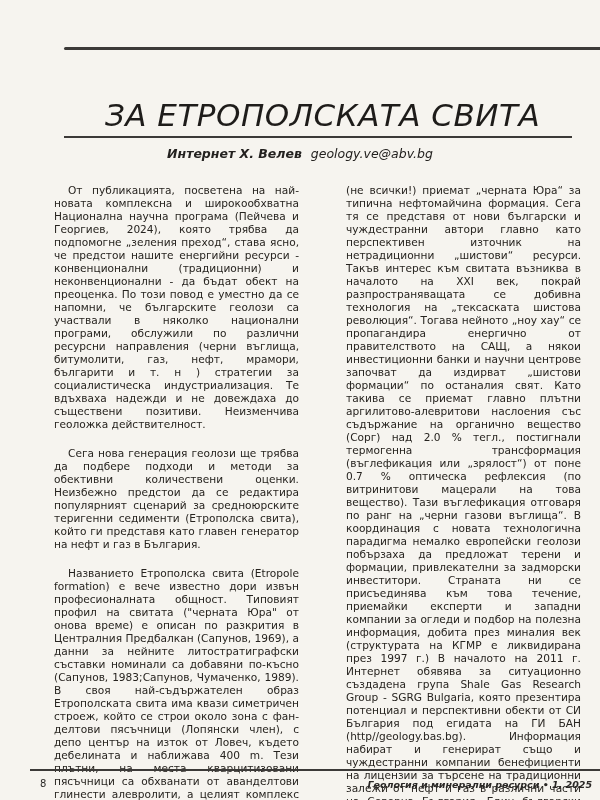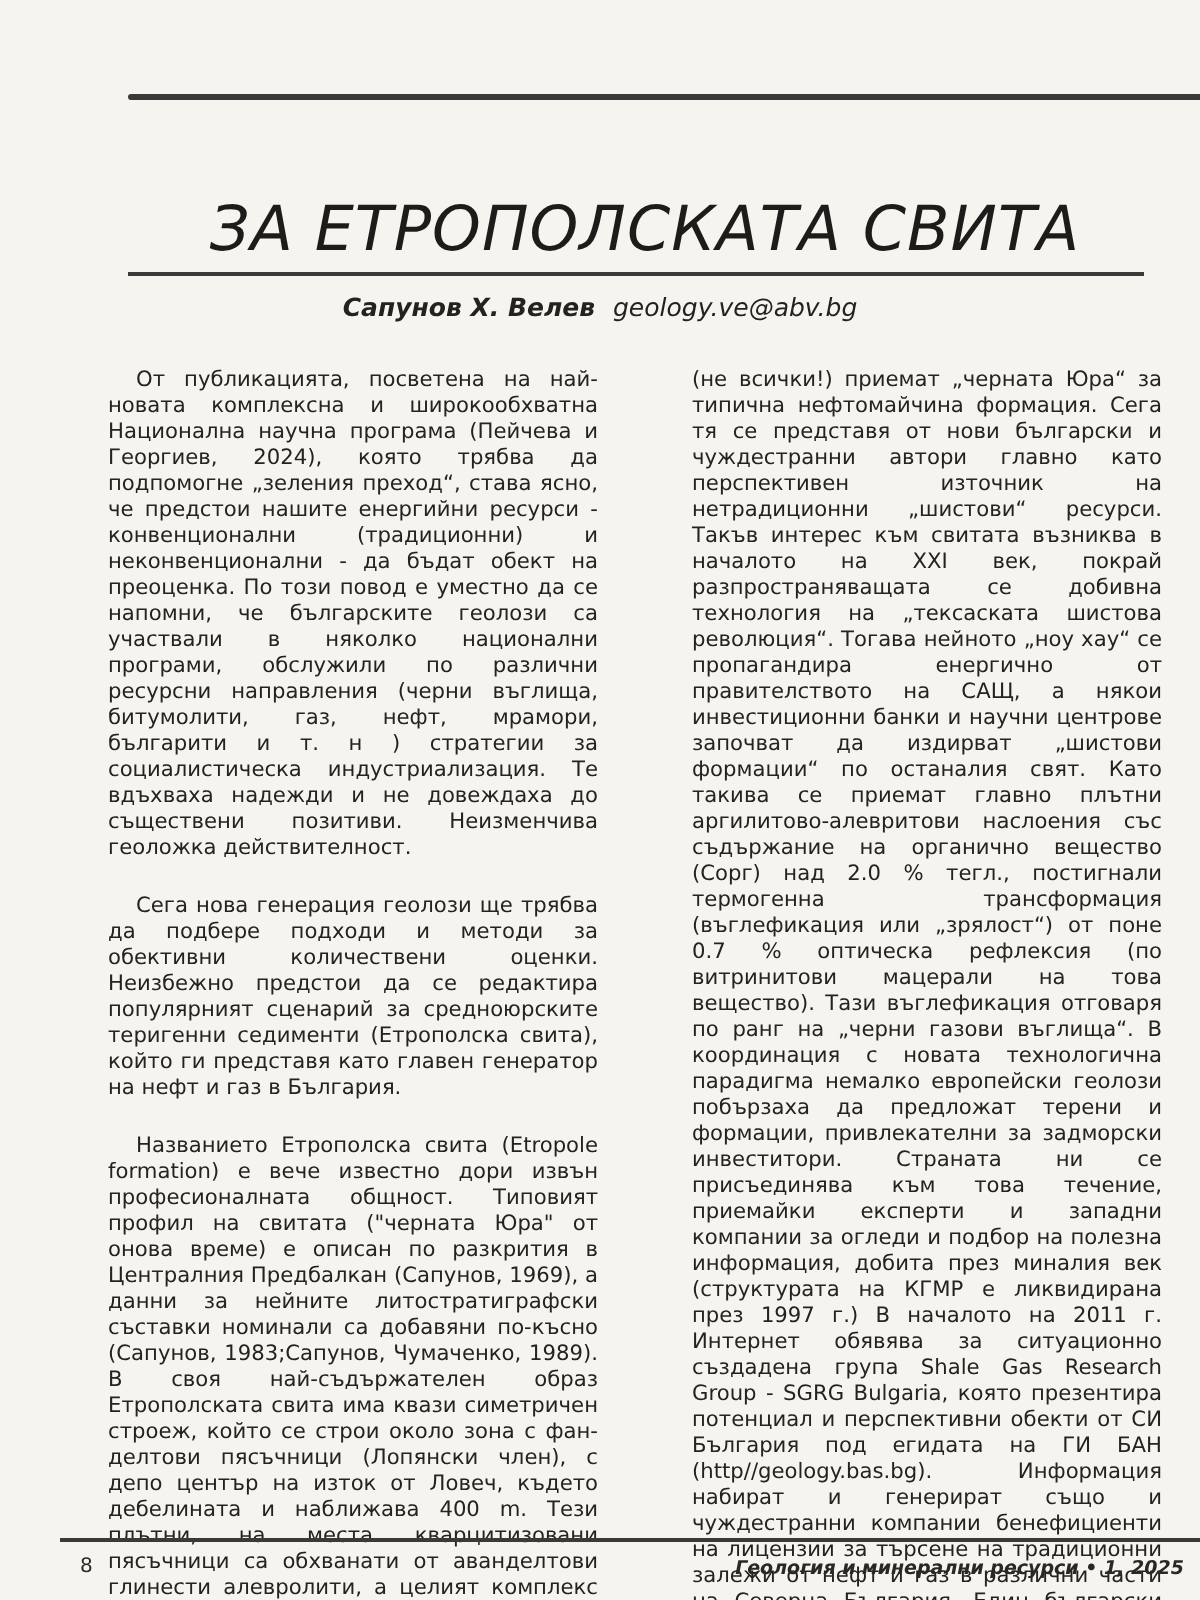--- a/index.html
+++ b/index.html
@@ -75,21 +75,21 @@
 
   <div class="rule rule-top"></div>
 
   <div class="title-block">
     <div>ЗА ЕТРОПОЛСКАТА СВИТА</div>
   </div>
 
   <div class="rule rule-title"></div>
 
   <div class="author-line">
-    <span class="author-name">Сапунов Х. Велев</span>
+    <span class="author-name">Интернет Х. Велев</span>
     <span class="author-email">geology.ve@abv.bg</span>
   </div>
 
   <div class="col col-left">
     <p>От публикацията, посветена на най-новата комплексна и  широкообхватна Национална научна програма (Пейчева и Георгиев, 2024), която трябва да подпомогне „зеления преход“, става ясно, че предстои нашите енергийни ресурси - конвенционални (традиционни) и неконвенционални - да бъдат обект на  преоценка. По този повод е уместно да се напомни, че българските геолози са участвали в няколко национални програми, обслужили по различни ресурсни направления (черни въглища, битумолити, газ, нефт, мрамори, българити и т. н ) стратегии за социалистическа индустриализация. Те вдъхваха надежди и не довеждаха до съществени позитиви. Неизменчива геоложка действителност.</p>
     <p>Сега нова генерация геолози ще трябва да подбере подходи и методи за обективни количествени оценки. Неизбежно предстои да се редактира популярният сценарий за средноюрските теригенни седименти (Етрополска свита), който ги  представя като главен генератор на нефт и газ в България.</p>
     <p>Названието Етрополска свита (Etropole formation) е вече известно дори извън професионалната общност. Типовият профил на свитата ("черната Юра" от онова време) е описан по  разкрития в Централния Предбалкан (Сапунов, 1969), а данни за нейните литостратиграфски съставки номинали са добавяни по-късно (Сапунов, 1983;Сапунов, Чумаченко, 1989). В своя най-съдържателен образ Етрополската свита има квази симетричен строеж, който се строи около зона с фан-делтови пясъчници (Лопянски член), с депо център на изток от  Ловеч, където дебелината и наближава 400 m. Тези плътни, на места кварцитизовани  пясъчници са обхванати от аванделтови глинести алевролити, а целият комплекс тъне в среда на черни пело-алеврити и алевро-пелити, белязани със сидеритови и фосфоритови конкреции.  Подложката и покривката на фан-делтовия комплекс са представени съответно от Стефанецкия и Шипковския член на свитата.  Поради проявата на т. нар. „предкаловски размив“ нейните горни части са частично ерозирани. Седиментите на Стефанецкия член са най-добре запазени и най-изучавани. В локални тектонски понижения ("ровове") те са дебели до няколкостотин метра (Монтанско, Севлиевско, Луковитско и другаде).</p>
 
   </div>
 

